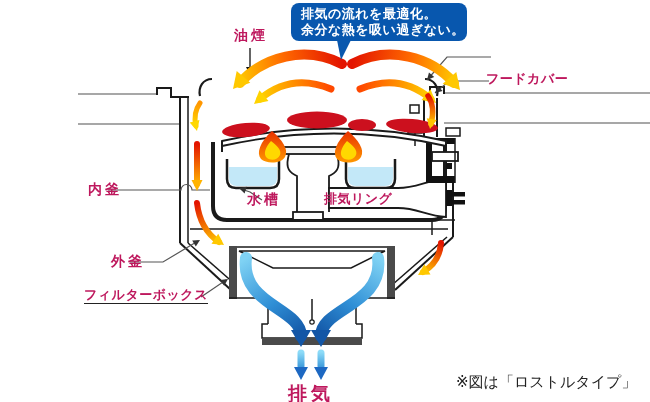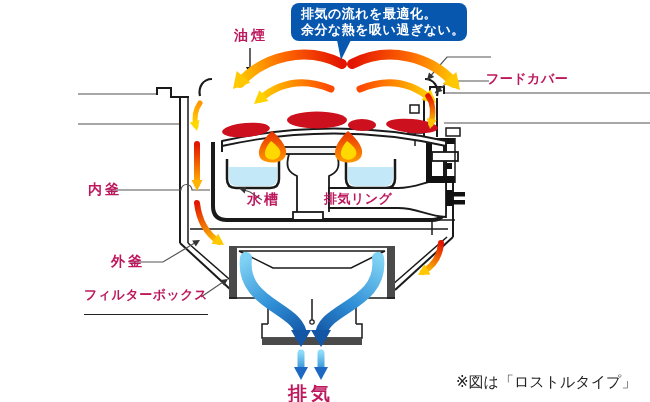--- a/index.html
+++ b/index.html
@@ -2,21 +2,21 @@
 <html><head>
 <meta charset="utf-8">
 <style>
   html,body{margin:0;padding:0;background:#fff;}
   .stage{position:relative;width:650px;height:402px;background:#fff;overflow:hidden;
          font-family:"Liberation Sans","DejaVu Sans",sans-serif;}
   .stage svg{position:absolute;left:0;top:0;}
   .lbl{position:absolute;font-size:13px;font-weight:bold;color:#be185d;white-space:nowrap;
        letter-spacing:0.5px;line-height:1.1;}
   .lbl.wide{font-size:14px;letter-spacing:3px;}
-  .lbl.underline{border-bottom:1.5px solid #222;padding-bottom:12px;}
+  .lbl.underline{border-bottom:1.5px solid #222;padding-bottom:1px;}
   .lbl.big{font-size:19px;letter-spacing:4px;}
   .note{position:absolute;font-size:15px;font-weight:normal;color:#222;white-space:nowrap;}
   .bubble{position:absolute;left:291px;top:3px;width:176px;box-sizing:border-box;
           background:#0857ae;color:#fff;border-radius:8px;padding:3px 10px 4px 10px;
           font-size:13px;font-weight:bold;line-height:15.5px;letter-spacing:0.5px;white-space:nowrap;}
   .bubble:after{content:"";position:absolute;left:46px;top:100%;margin-top:-1px;width:0;height:0;
           border-left:4px solid transparent;border-right:10px solid transparent;
           border-top:20px solid #0857ae;}
 </style>
 </head>

